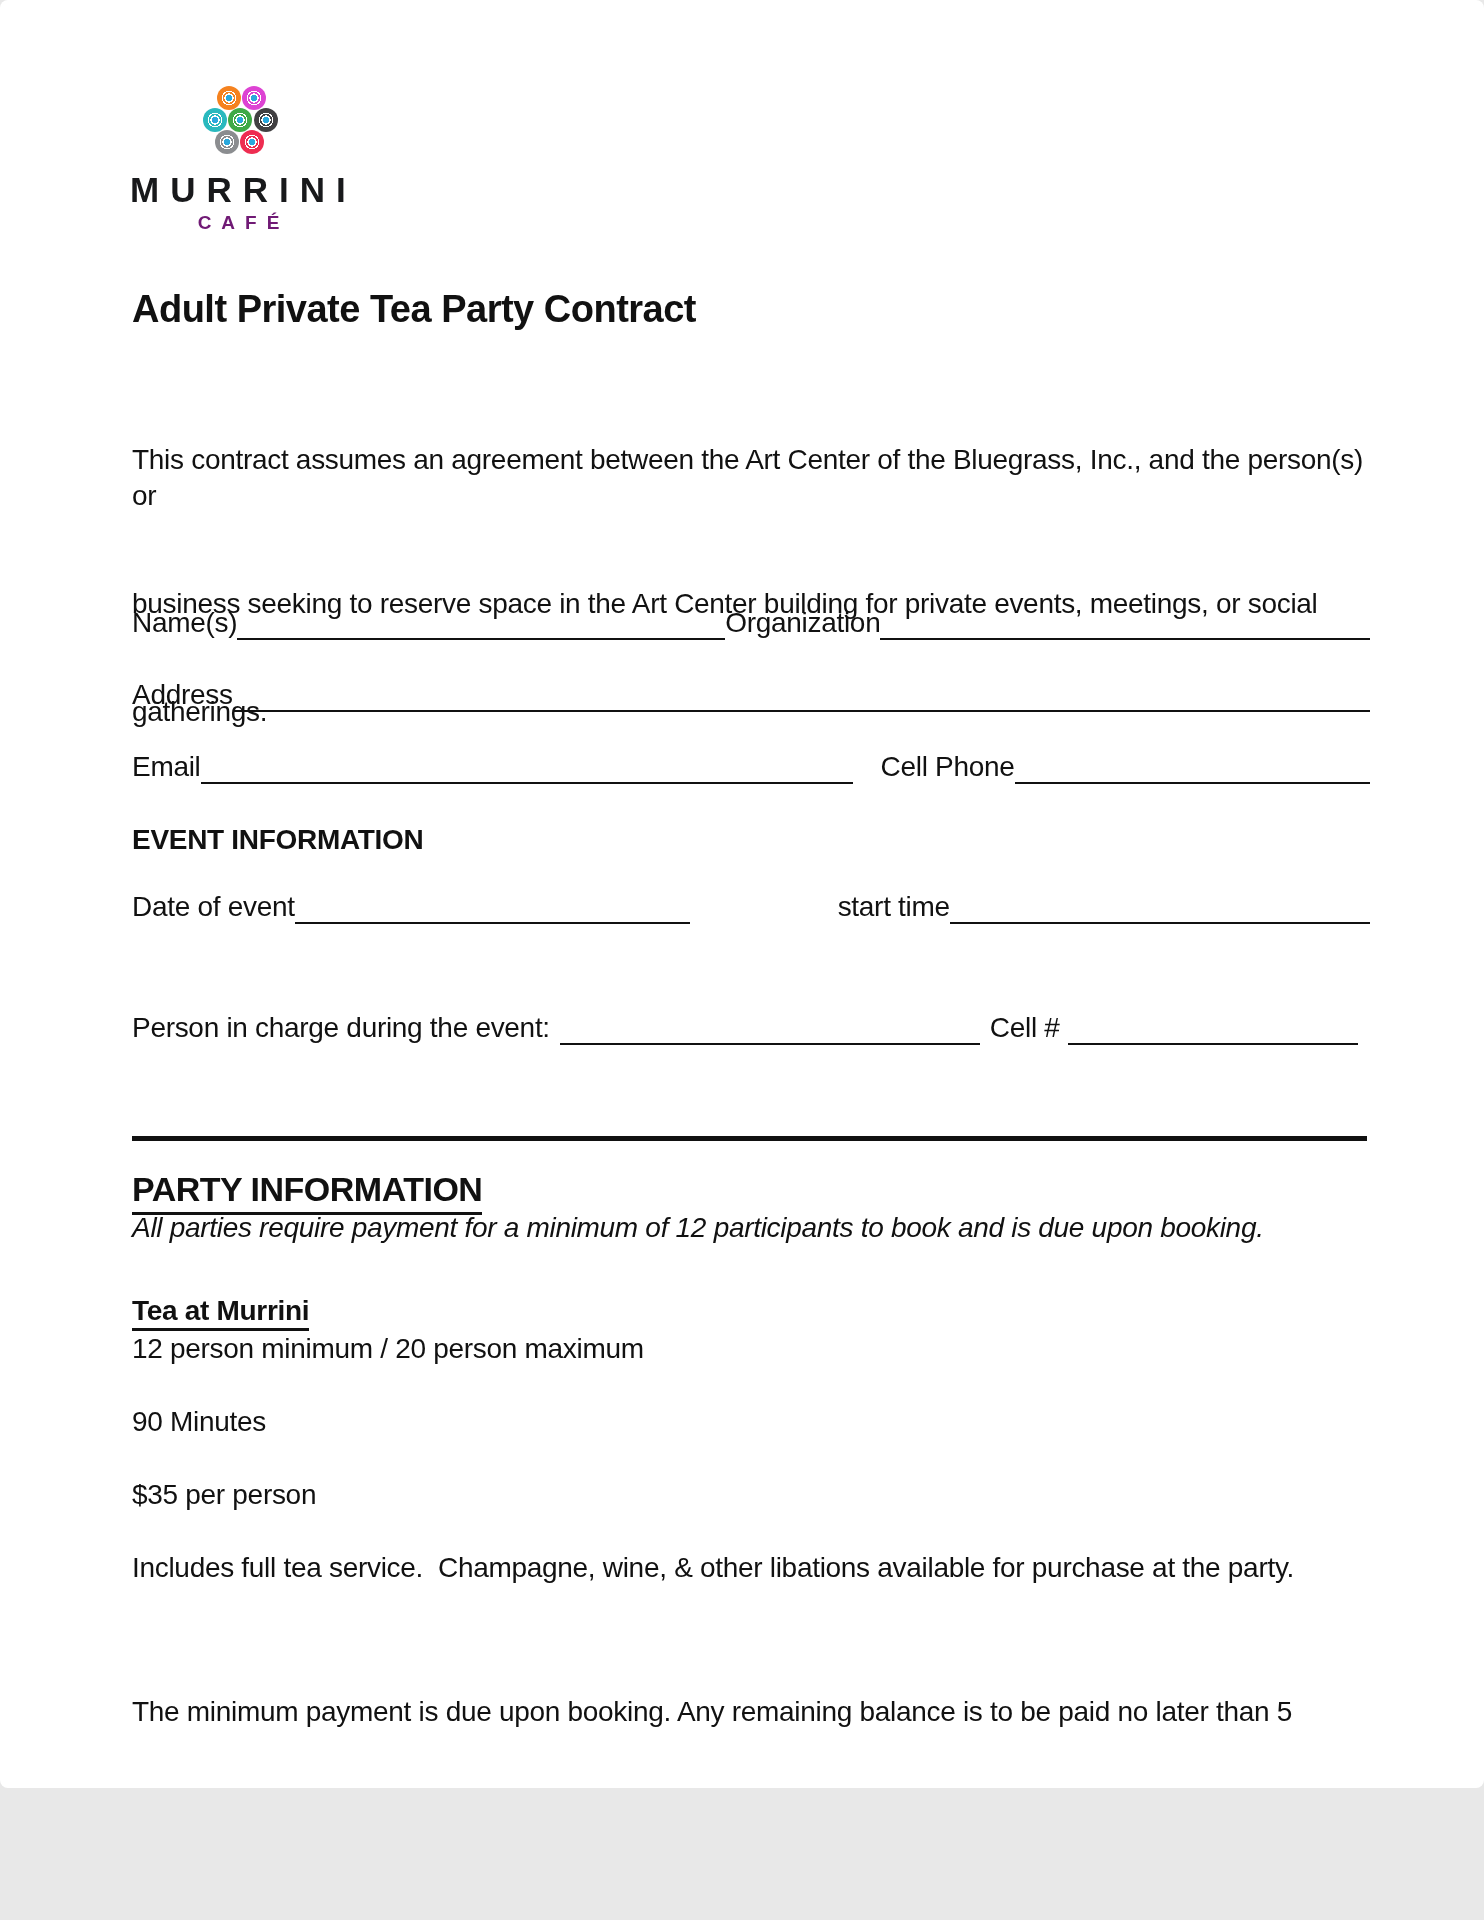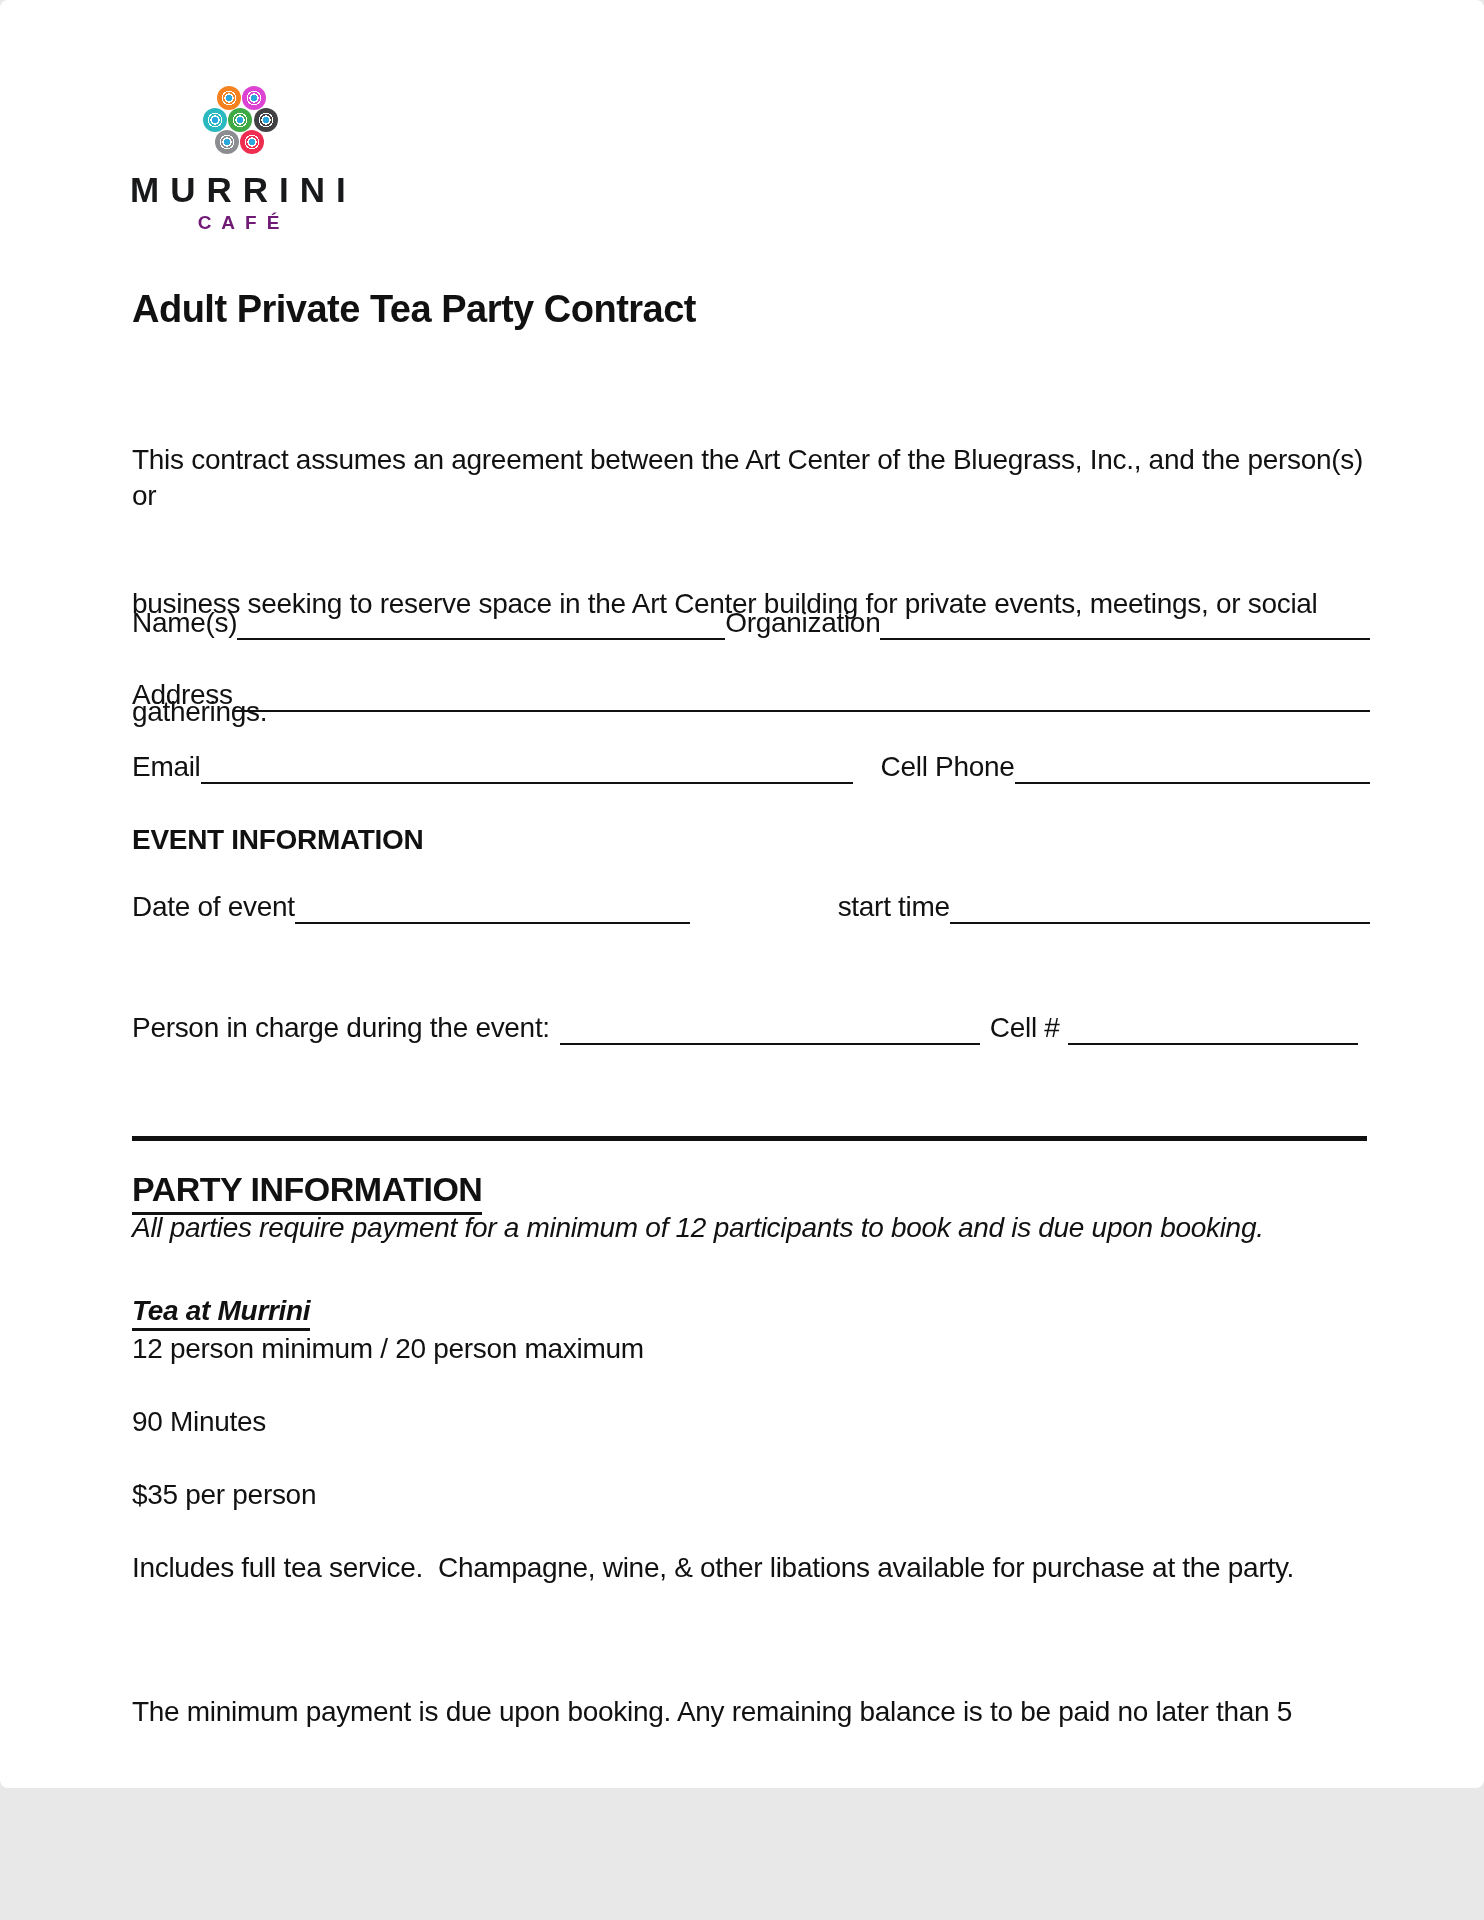--- a/index.html
+++ b/index.html
@@ -55,21 +55,21 @@
   .w488{width:488px;} .w652{width:652px;} .w395{width:395px;}
   .w420{width:420px;} .w290{width:290px;}
   .gap28{width:28px;flex:0 0 auto;} .gap148{width:148px;flex:0 0 auto;}
   .gap10{width:10px;flex:0 0 auto;} .gap8{width:8px;flex:0 0 auto;}
   
   .rule{left:132px;top:1136px;width:1235px;height:5px;background:#111;}
   
   .note{left:132px;top:1210px;font-style:italic;}
   .tea-heading{
     left:132px;top:1295px;font-size:28px;font-weight:bold;letter-spacing:-0.3px;
-    border-bottom:3px solid #111;padding-bottom:1px;display:inline-block;font-style:italic;
+    border-bottom:3px solid #111;padding-bottom:1px;display:inline-block;
   }
   .capacity{left:132px;top:1331px;}
   .duration{left:132px;top:1404px;}
   .price{left:132px;top:1477px;}
   .includes{left:132px;top:1550px;width:1280px;}
   .payment{left:132px;top:1622px;width:1280px;}
   .availability{left:132px;top:1733px;width:1280px;line-height:34px;}
   .footer{left:178px;top:1799px;width:1240px;font-size:27px;letter-spacing:-0.3px;}
 </style>
 </head>

